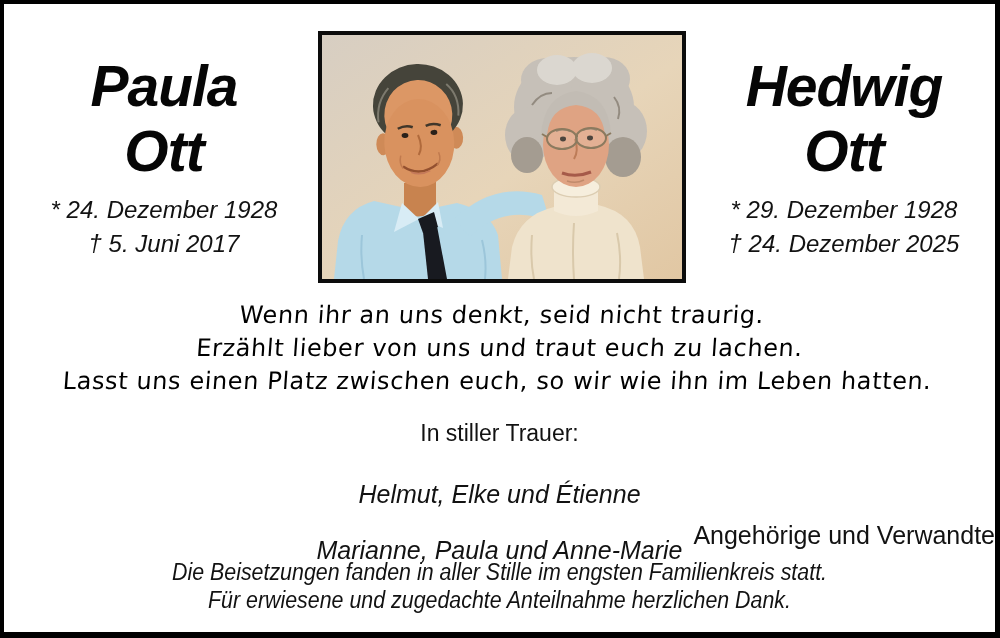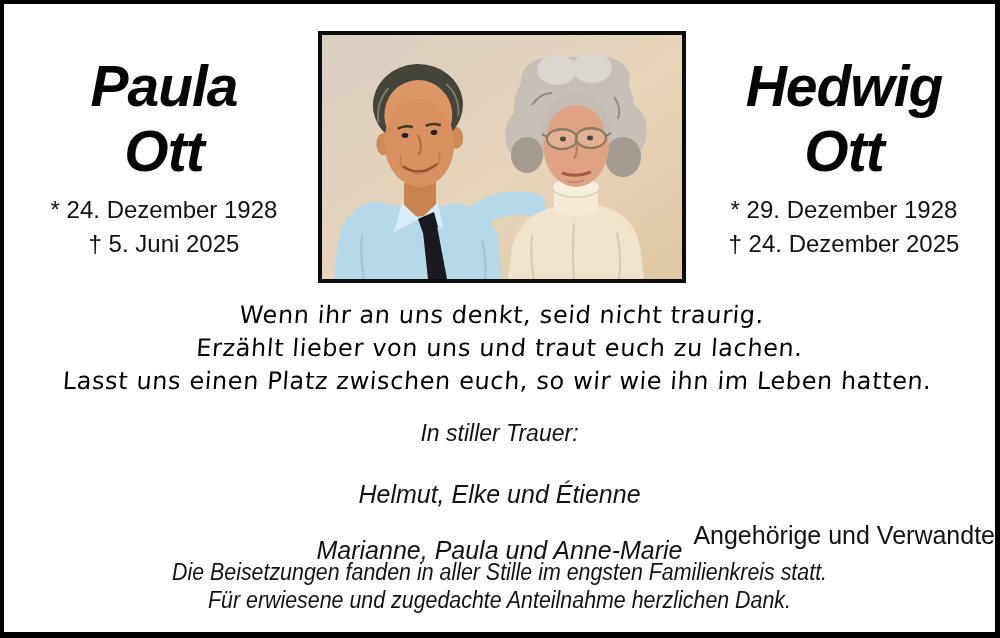--- a/index.html
+++ b/index.html
@@ -28,20 +28,21 @@
     letter-spacing: -1px;
     color: #060606;
   }
   .name-left  { left: 0; }
   .name-right { left: 682px; width: 316px; }
 
   .dates-block {
     top: 189px;
     width: 320px;
     font-size: 24px;
+    font-style: italic;
     line-height: 34px;
     color: #121212;
   }
   .dates-left  { left: 0; }
   .dates-right { left: 682px; width: 316px; }
 
   .photo {
     left: 314px;
     top: 27px;
     width: 360px;
@@ -61,21 +62,20 @@
     color: #000;
     font-family: cursive, "DejaVu Sans", sans-serif;
     transform: skewX(-4deg);
   }
 
   .trauer {
     left: 0;
     top: 416px;
     width: 100%;
     font-size: 23px;
-    font-style: italic;
     color: #121212;
   }
   .mourner { left: 0; width: 100%; font-size: 25px; font-style: italic; color: #121212; }
   .mourner-a { top: 476px; }
   .mourner-b { top: 490px; margin-top: 42px; }
   .mourner-c { top: 517px; font-style: normal; text-align: right; }
 
   .closing {
     left: 0;
     top: 554px;
@@ -97,21 +97,21 @@
     <div>Ott</div>
   </div>
 
   <div class="abs center name-block name-right">
     <div>Hedwig</div>
     <div>Ott</div>
   </div>
 
   <div class="abs center dates-block dates-left">
     <div>* 24. Dezember 1928</div>
-    <div>† 5. Juni 2025</div>
+    <div>† 5. Juni 2017</div>
   </div>
 
   <div class="abs center dates-block dates-right">
     <div>* 29. Dezember 1928</div>
     <div>† 24. Dezember 2025</div>
   </div>
 
   <div class="abs photo">
     <svg viewBox="0 0 360 244" preserveAspectRatio="none">
       <defs>

